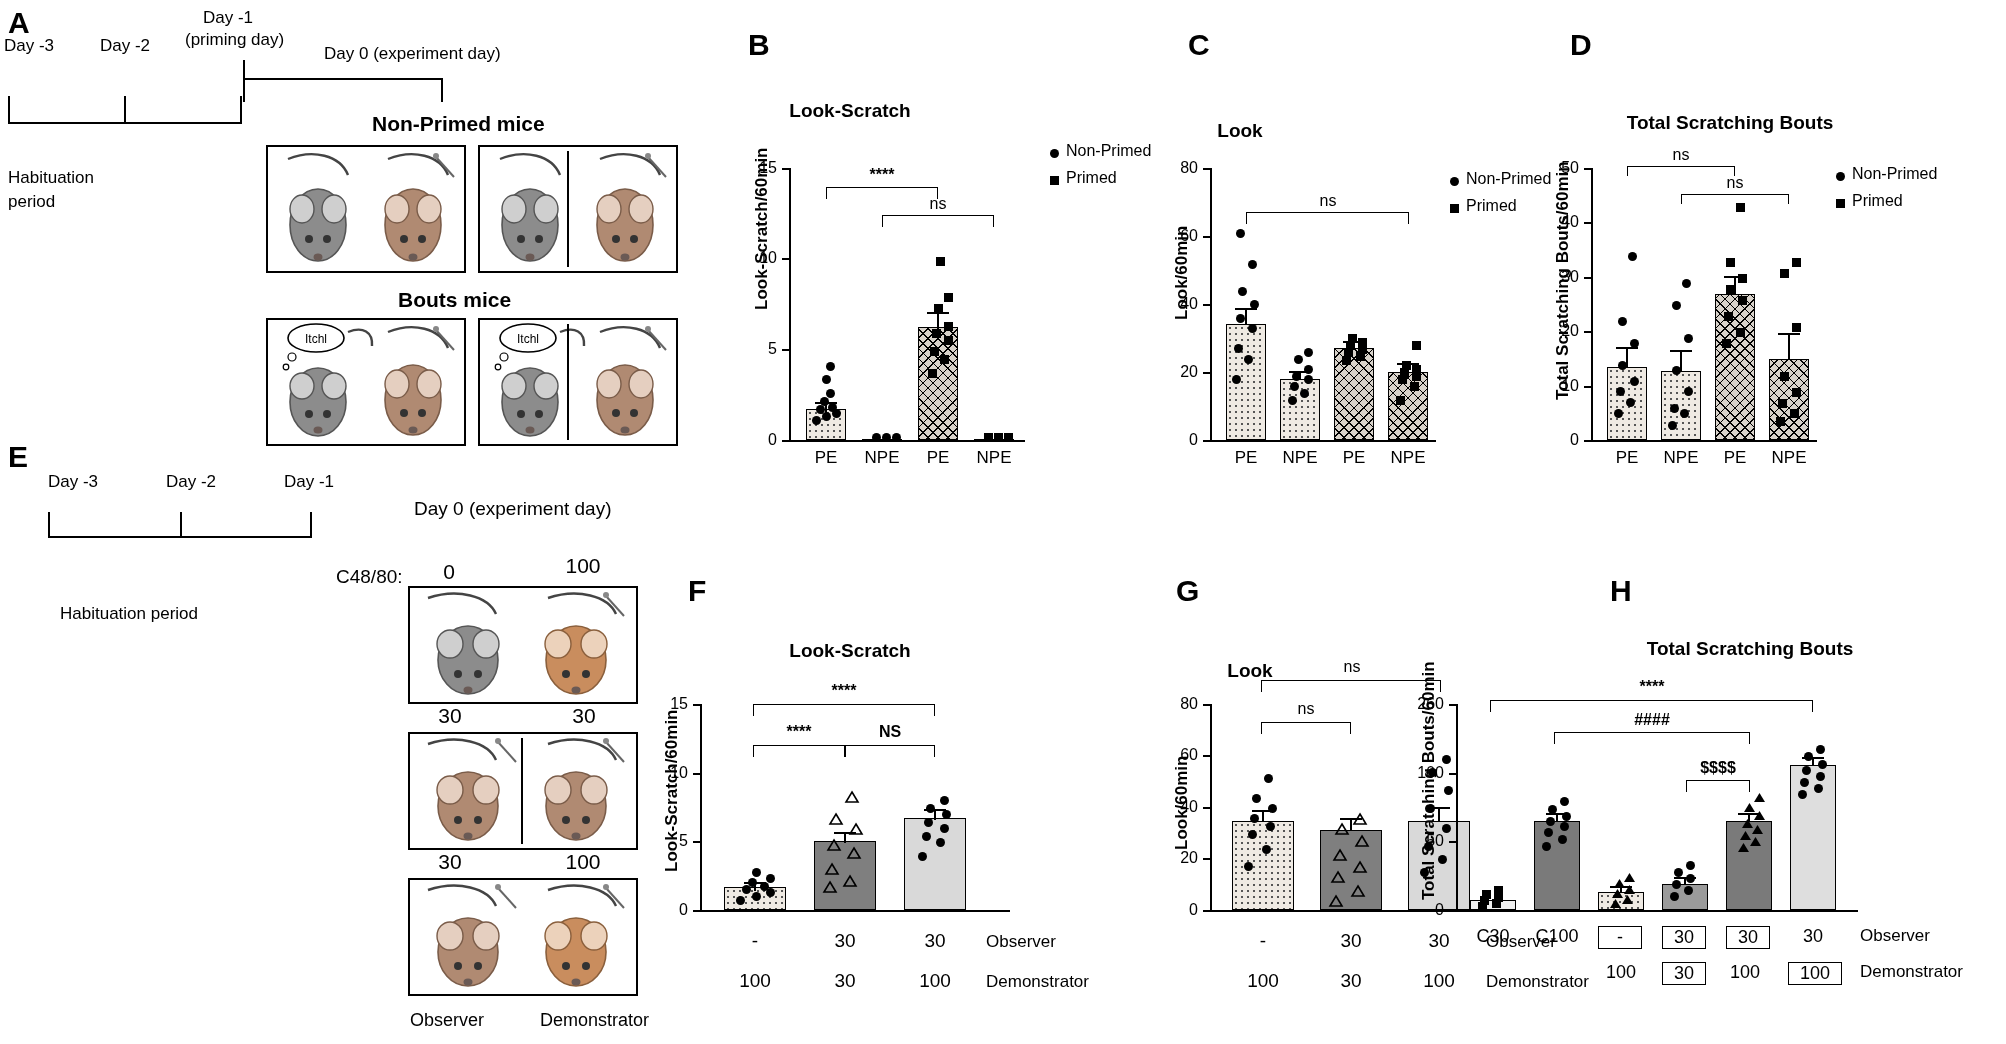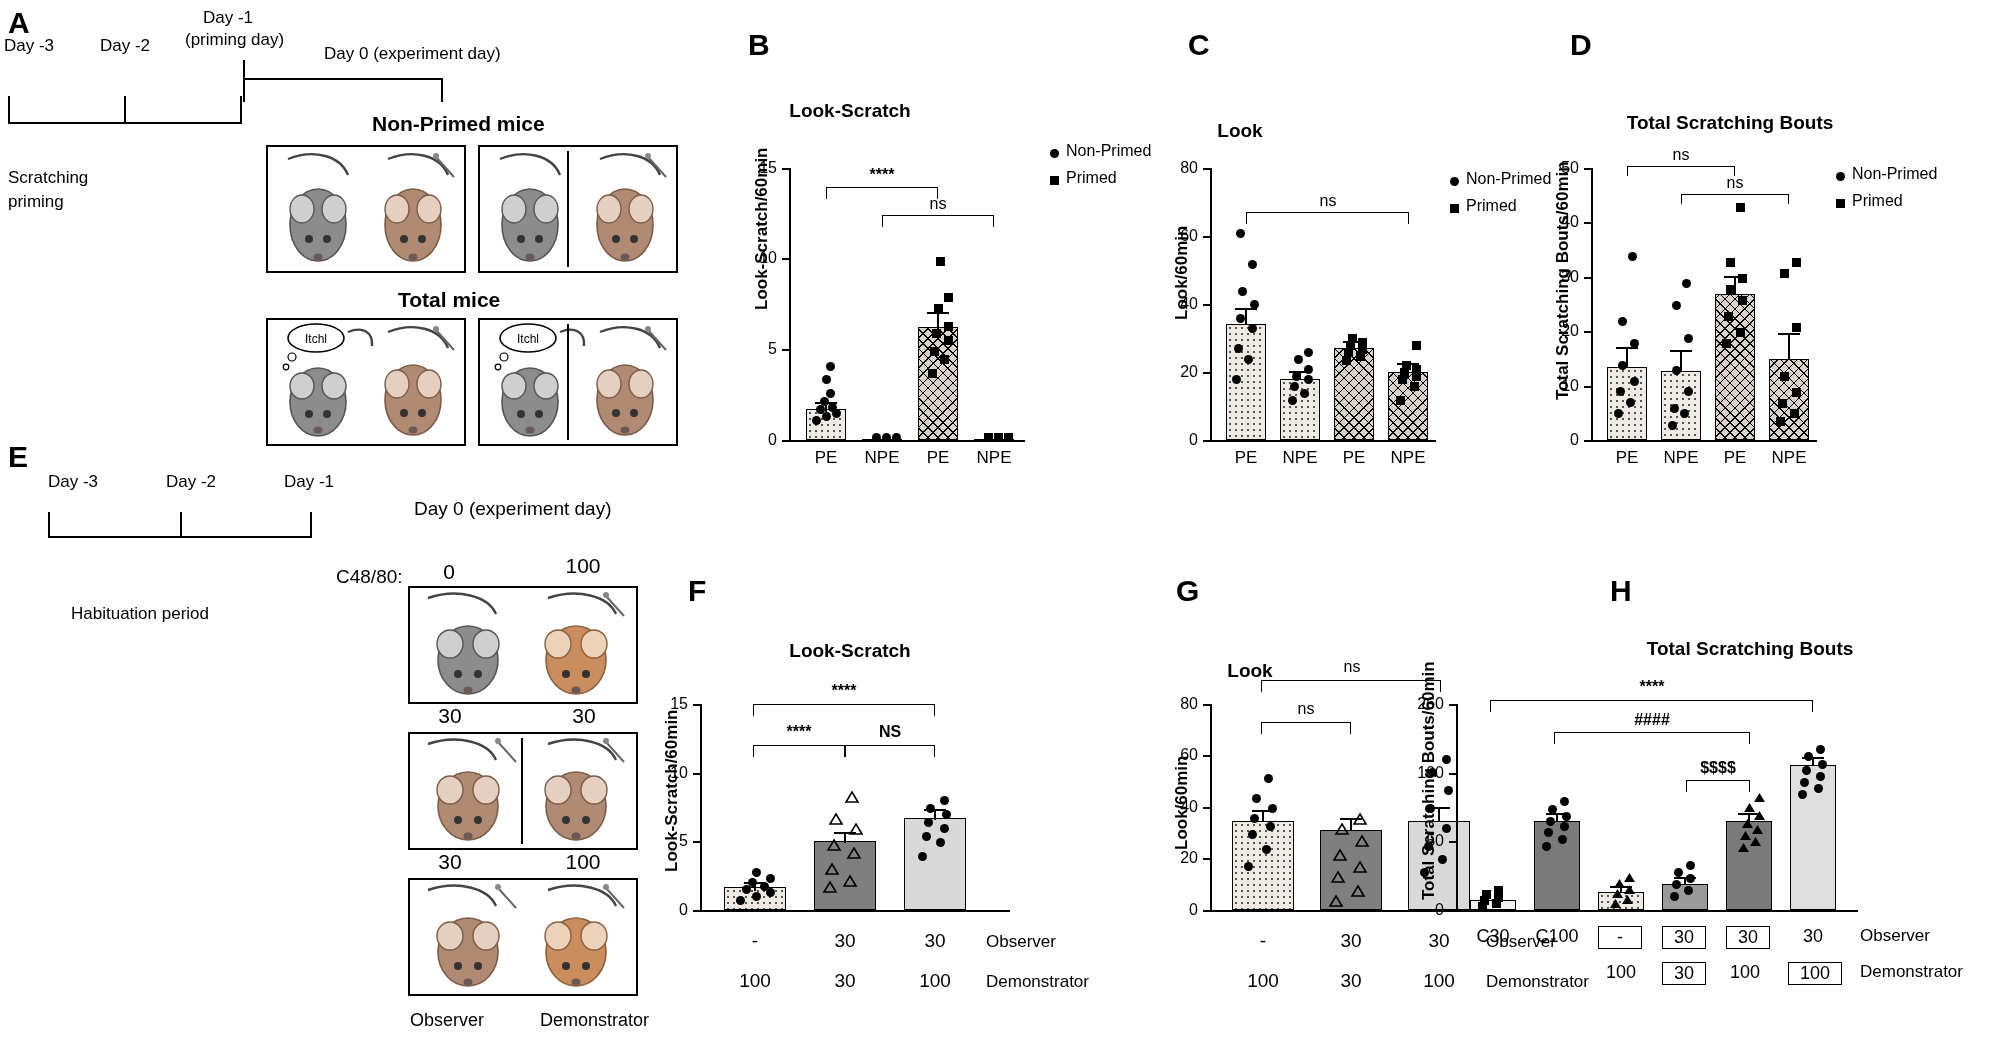--- a/index.html
+++ b/index.html
@@ -39,25 +39,25 @@
 <div class="txt" style="left:100px;top:36px;">Day -2</div>
 <div class="txt" style="left:203px;top:8px;">Day -1</div>
 <div class="txt" style="left:185px;top:30px;">(priming day)</div>
 <div class="txt" style="left:324px;top:44px;">Day 0 (experiment day)</div>
 
 <div class="bracket" style="left:8px;top:96px;width:234px;height:28px;"></div>
 <div class="vline" style="left:124px;top:96px;height:28px;"></div>
 <div class="bracket-t" style="left:243px;top:78px;width:200px;height:24px;"></div>
 <div class="vline" style="left:243px;top:60px;height:20px;"></div>
 
-<div class="txt" style="left:8px;top:168px;">Scratching</div>
-<div class="txt" style="left:8px;top:192px;">priming</div>
+<div class="txt" style="left:8px;top:168px;">Habituation</div>
+<div class="txt" style="left:8px;top:192px;">period</div>
 
 <div class="txt" style="left:372px;top:112px;font-size:21px;font-weight:bold;">Non-Primed mice</div>
-<div class="txt" style="left:398px;top:288px;font-size:21px;font-weight:bold;">Total mice</div>
+<div class="txt" style="left:398px;top:288px;font-size:21px;font-weight:bold;">Bouts mice</div>
 
 <div class="mousebox" style="left:266px;top:145px;width:200px;height:128px;">
   <svg width="196" height="124" viewBox="0 0 196 124">
     <path d="M20 12 C 45 2, 72 8, 80 28" stroke="#444" stroke-width="2.4" fill="none"></path>
     <ellipse cx="50" cy="78" rx="28" ry="36" fill="#8c8c8c" stroke="#555" stroke-width="1.6"></ellipse>
     <ellipse cx="34" cy="62" rx="12" ry="14" fill="#cfcfcf" stroke="#555" stroke-width="1.4"></ellipse>
     <ellipse cx="66" cy="62" rx="12" ry="14" fill="#cfcfcf" stroke="#555" stroke-width="1.4"></ellipse>
     <circle cx="41" cy="92" r="4" fill="#333"></circle>
       <circle cx="59" cy="92" r="4" fill="#333"></circle>
     <ellipse cx="50" cy="110" rx="4.5" ry="3.5" fill="#6a5a55"></ellipse>
@@ -145,21 +145,21 @@
 </div>
 
 <div class="panel-letter" style="left:8px;top:440px;">E</div>
 <div class="txt" style="left:48px;top:472px;">Day -3</div>
 <div class="txt" style="left:166px;top:472px;">Day -2</div>
 <div class="txt" style="left:284px;top:472px;">Day -1</div>
 <div class="txt" style="left:414px;top:498px;font-size:19px;">Day 0 (experiment day)</div>
 
 <div class="bracket" style="left:48px;top:512px;width:264px;height:26px;"></div>
 <div class="vline" style="left:180px;top:512px;height:26px;"></div>
-<div class="txt" style="left:71px;top:604px;">Habituation period</div>
+<div class="txt" style="left:60px;top:604px;">Habituation period</div>
 
 <div class="txt" style="left:336px;top:566px;font-size:19px;">C48/80:</div>
 <div class="txt-c" style="left:434px;top:560px;font-size:21px;width:30px;">0</div>
 <div class="txt-c" style="left:560px;top:554px;font-size:21px;width:46px;">100</div>
 <div class="txt-c" style="left:430px;top:704px;font-size:21px;width:40px;">30</div>
 <div class="txt-c" style="left:564px;top:704px;font-size:21px;width:40px;">30</div>
 <div class="txt-c" style="left:430px;top:850px;font-size:21px;width:40px;">30</div>
 <div class="txt-c" style="left:560px;top:850px;font-size:21px;width:46px;">100</div>
 <div class="txt" style="left:410px;top:1010px;font-size:18px;">Observer</div>
 <div class="txt" style="left:540px;top:1010px;font-size:18px;">Demonstrator</div>

